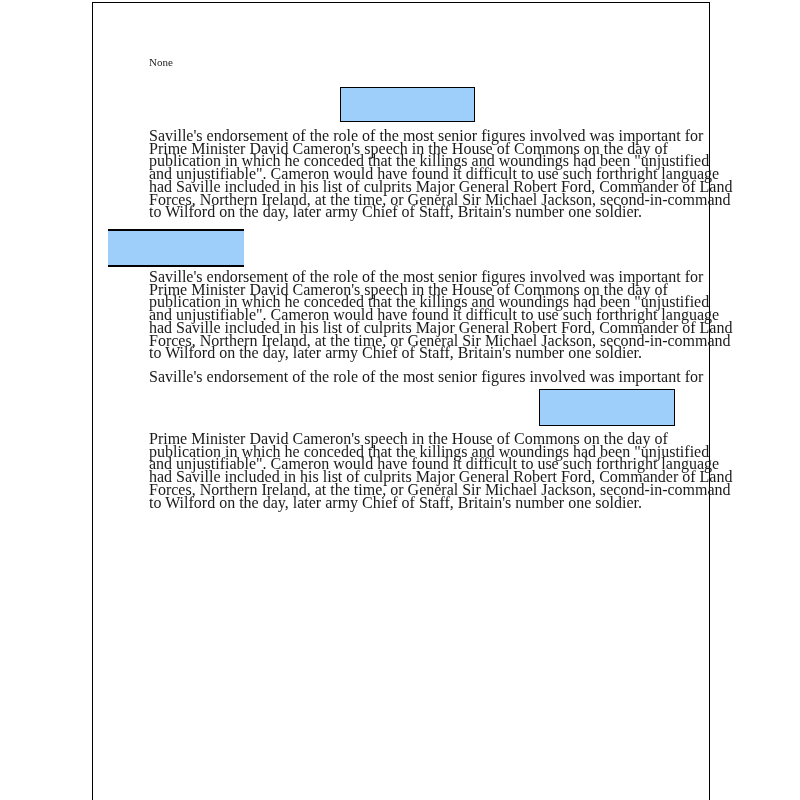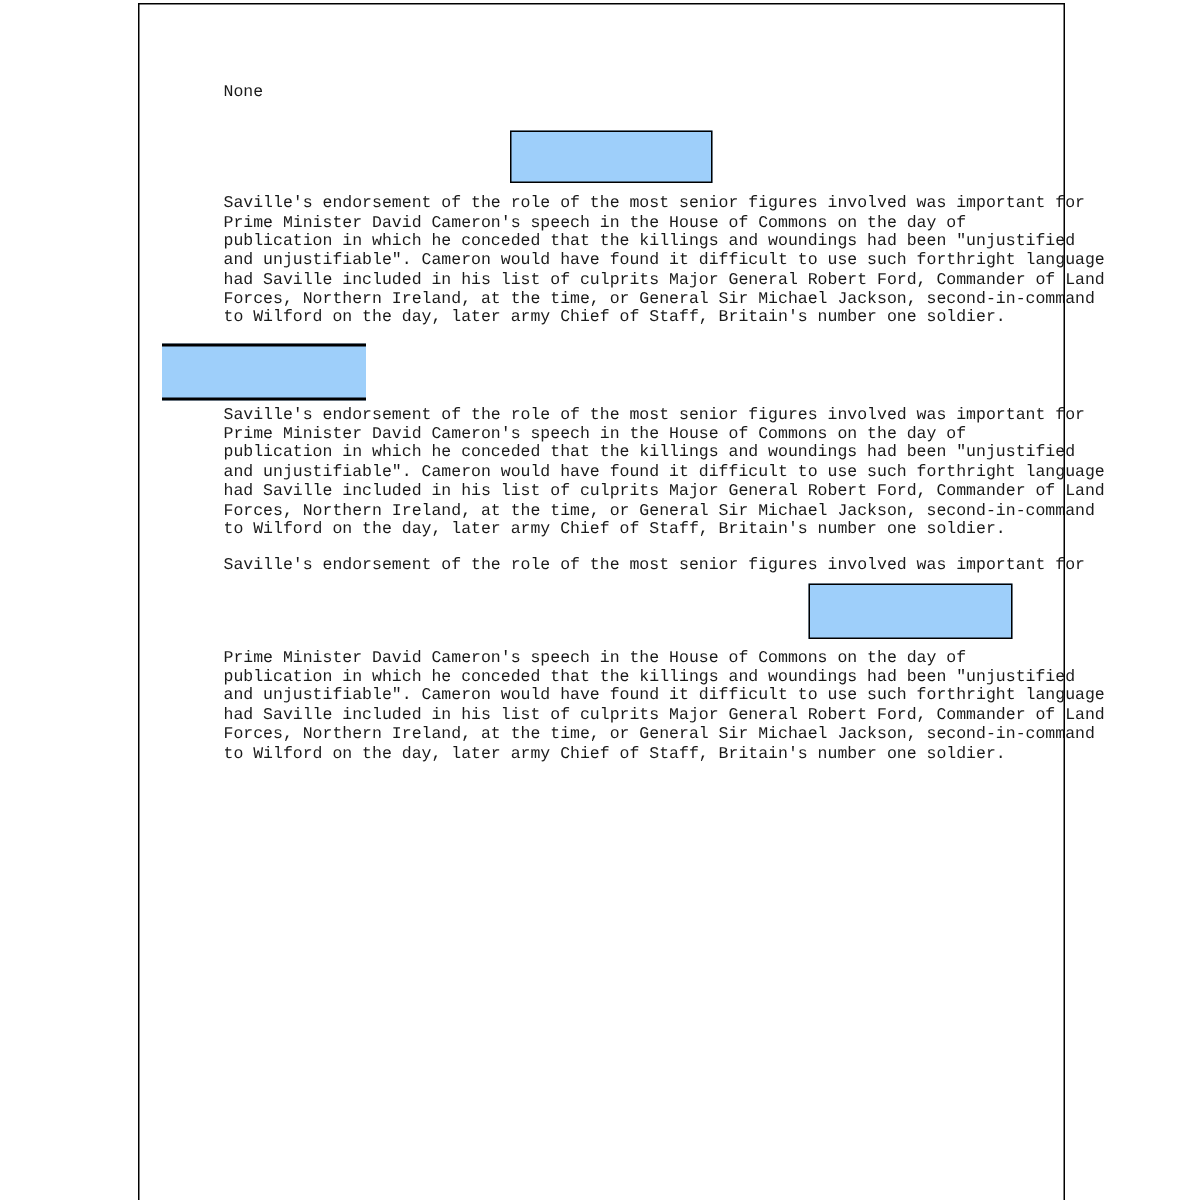--- a/index.html
+++ b/index.html
@@ -8,21 +8,21 @@
     width: 800px;
     height: 800px;
     overflow: hidden;
     background: var(--page-background, #ffffff);
   }
   .canvas {
     position: relative;
     width: 800px;
     height: 800px;
     background: var(--page-background, #ffffff);
-    font-family: Liberation Mono, monospace;
+    font-family: Liberation Serif, serif;
     color: var(--text, #1a1a1a);
   }
   .page {
     position: absolute;
     left: 92px;
     top: 2px;
     width: 618px;
     height: 810px; 
     box-sizing: border-box;
     border: 1px solid var(--page-border, #000000);
@@ -59,21 +59,21 @@
   .ph-right {
     left: 446px;
     top: 386px;
     width: 136px;
     height: 37px;
     border: 1.5px solid var(--placeholder-border, #000000);
   }
   .para {
     position: absolute;
     left: 56px;
-    font-size: 11px;
+    font-size: 16px;
     line-height: 12.7px;
   }
   .para-1 { top: 127px; }
   .para-2 { top: 268px; }
   .para-3-first { top: 368px; }
   .para-3-rest { top: 430px; }
   .text-line { white-space: nowrap; }
 </style>
 </head>
 <body>

